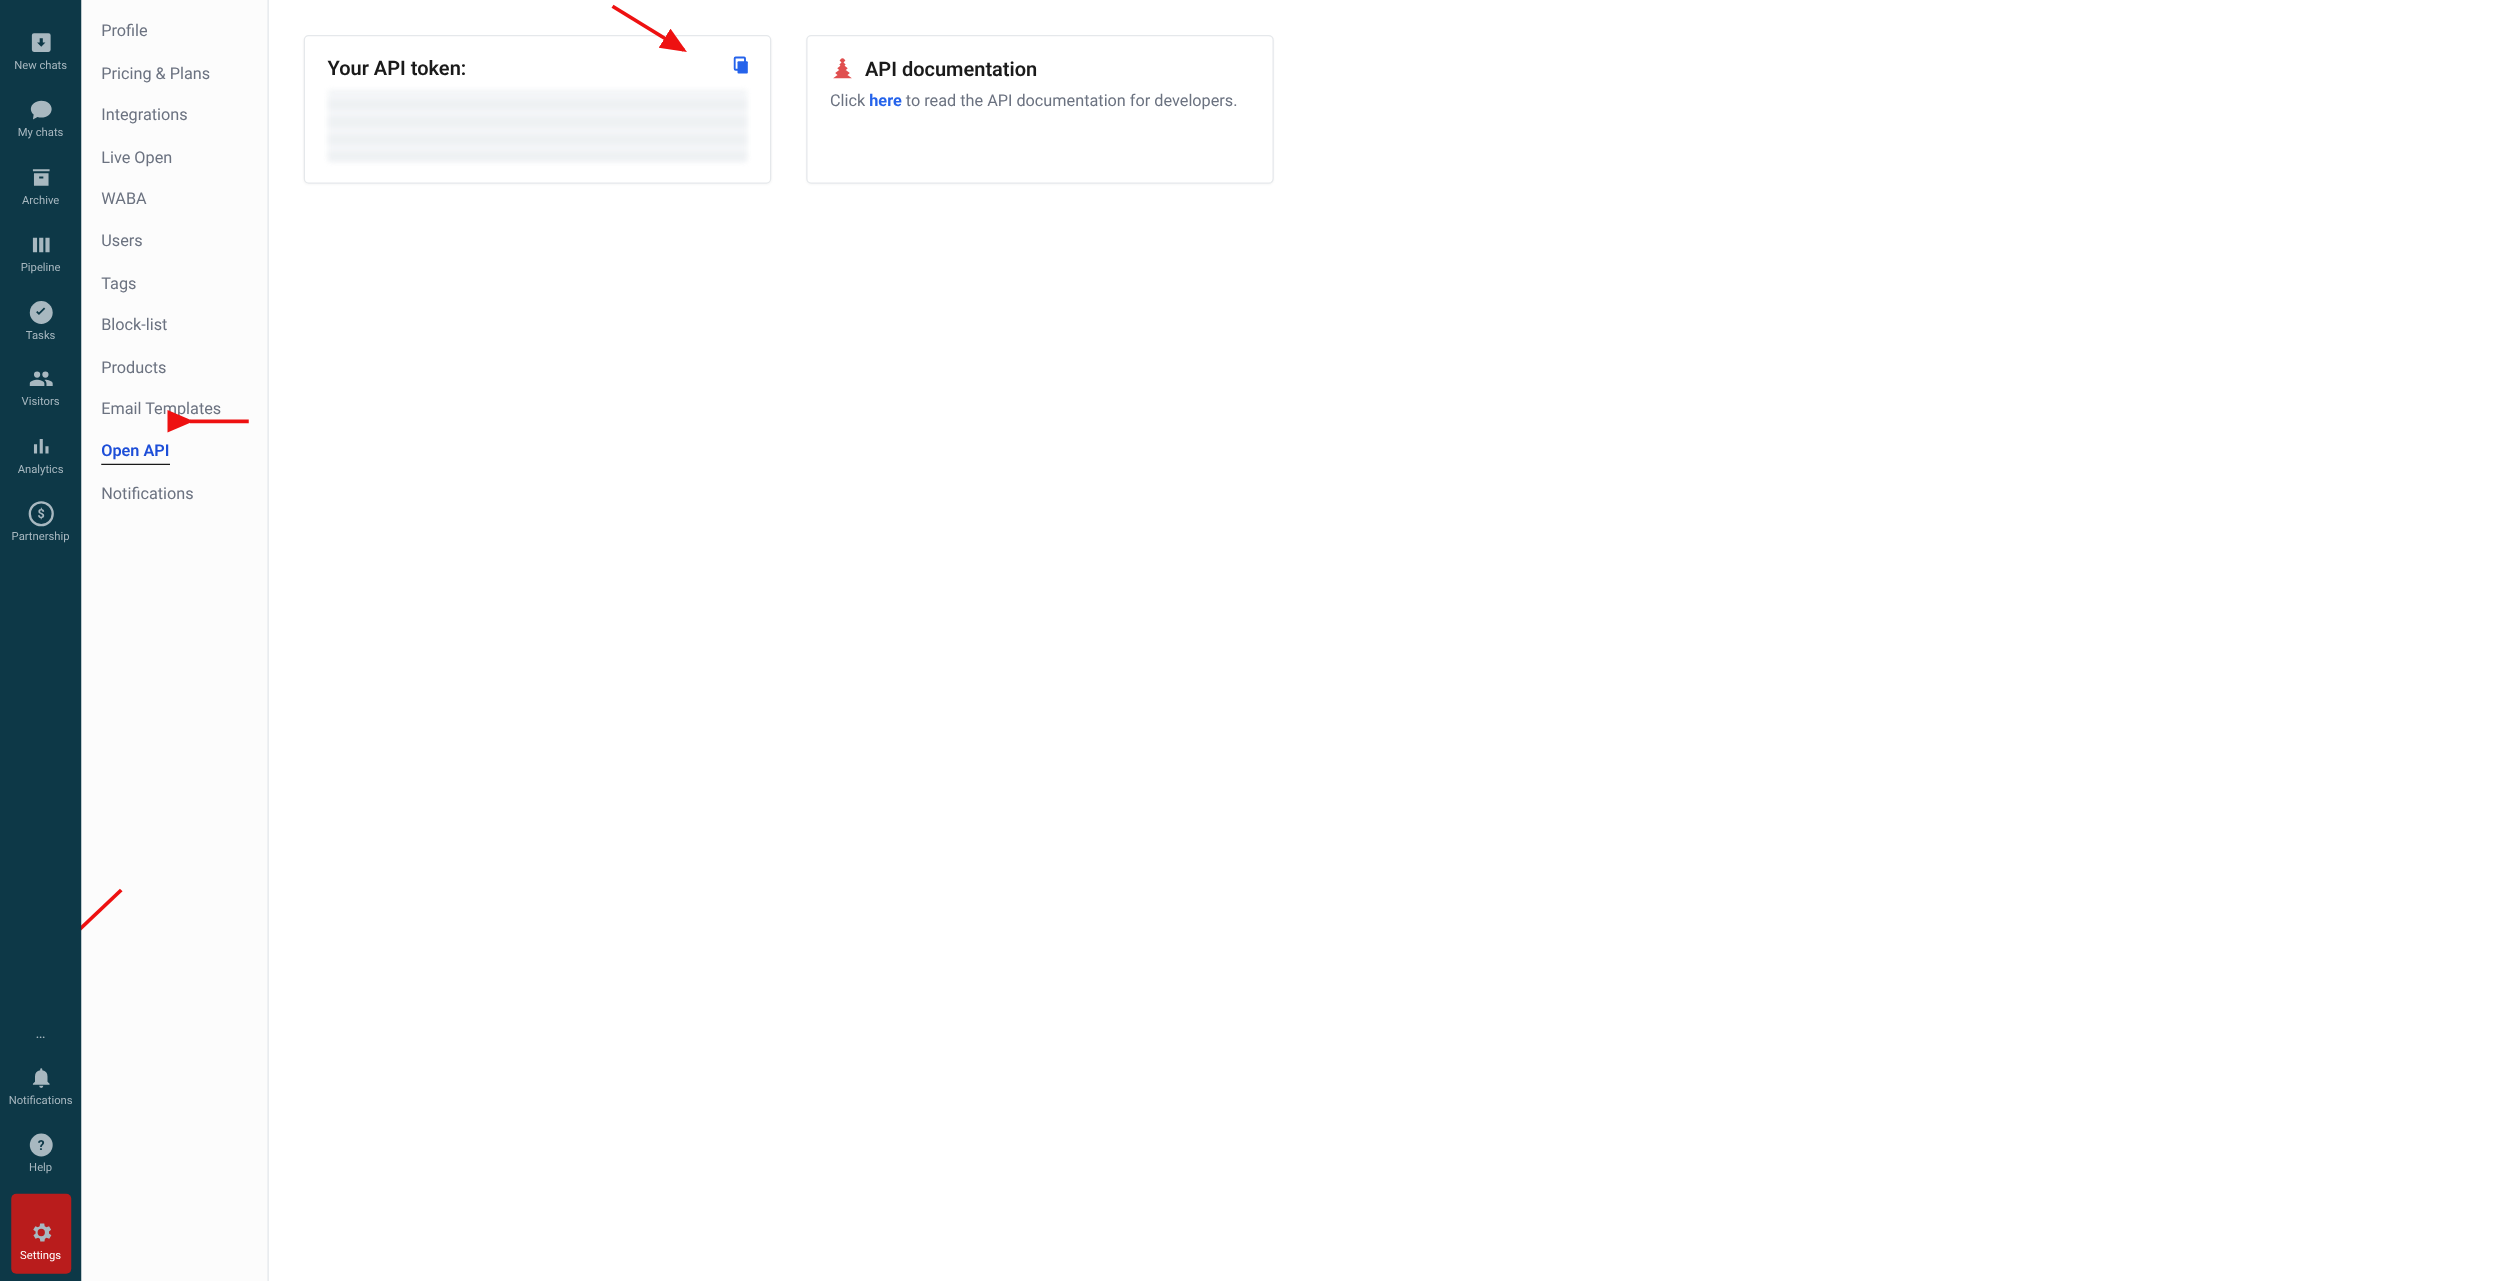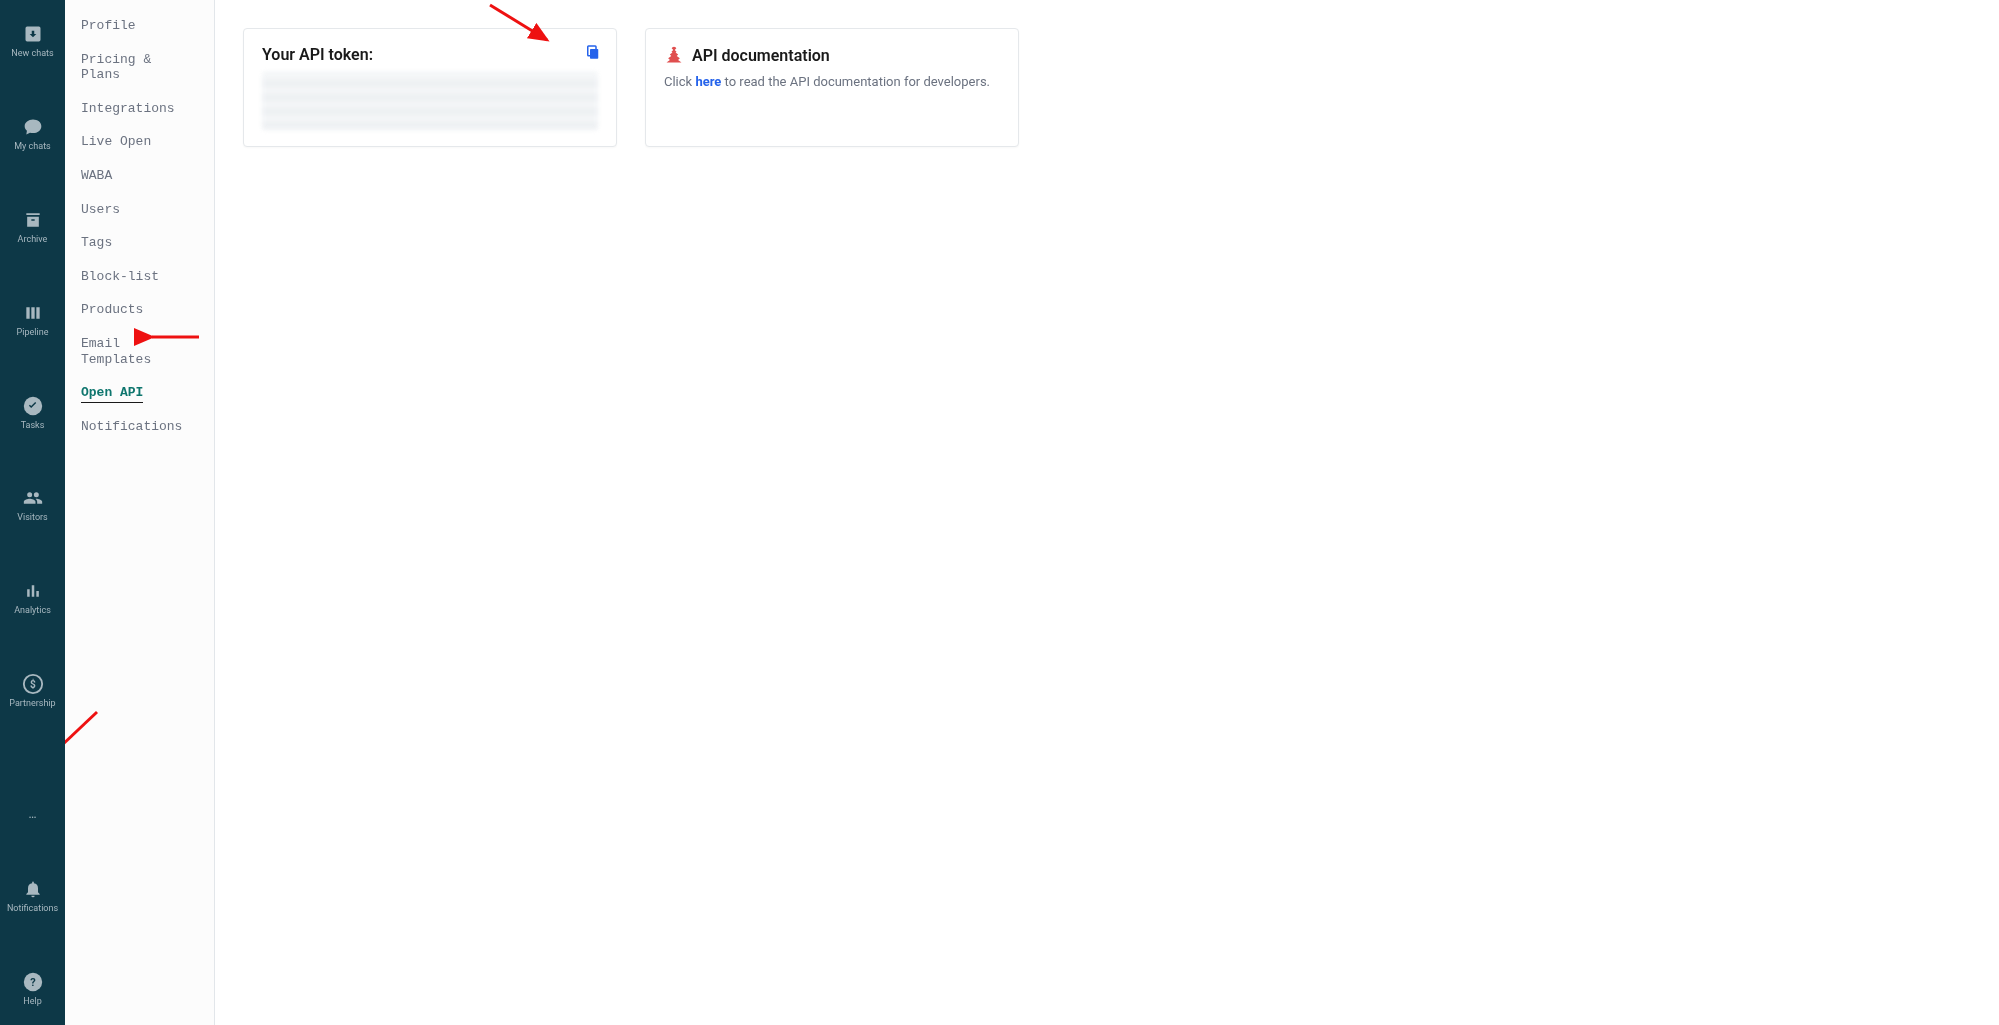--- a/index.html
+++ b/index.html
@@ -11,21 +11,20 @@
       left: 0; top: 0;
       width: 65px;
       height: 100%;
       background: #0d3847;
       display: flex;
       flex-direction: column;
       align-items: center;
       padding-top: 15px;
       color: #a8b8c0;
       z-index: 10;
-      gap: 39px;
     }
     .nav-item {
       width: 100%;
       display: flex;
       flex-direction: column;
       align-items: center;
       padding: 8px 0 10px;
       cursor: pointer;
       font-size: 9px;
       color: #a8b8c0;
@@ -54,24 +53,23 @@
       border-right: 1px solid #e2e6ea;
       padding-top: 10px;
     }
     .settings-item {
       padding: 8px 16px;
       font-size: 13px;
       color: #6b7280;
       cursor: pointer;
       line-height: 1.2;
       margin-bottom: 2px;
-      font-family: Liberation Mono, monospace;
     }
     .settings-item.active {
-      color: #0f766e;
+      color: #1d4ed8;
       font-weight: 600;
     }
     .settings-item.active span {
       border-bottom: 1px solid #1a1a1a;
       padding-bottom: 2px;
     }
 
     
     .main {
       position: absolute;

